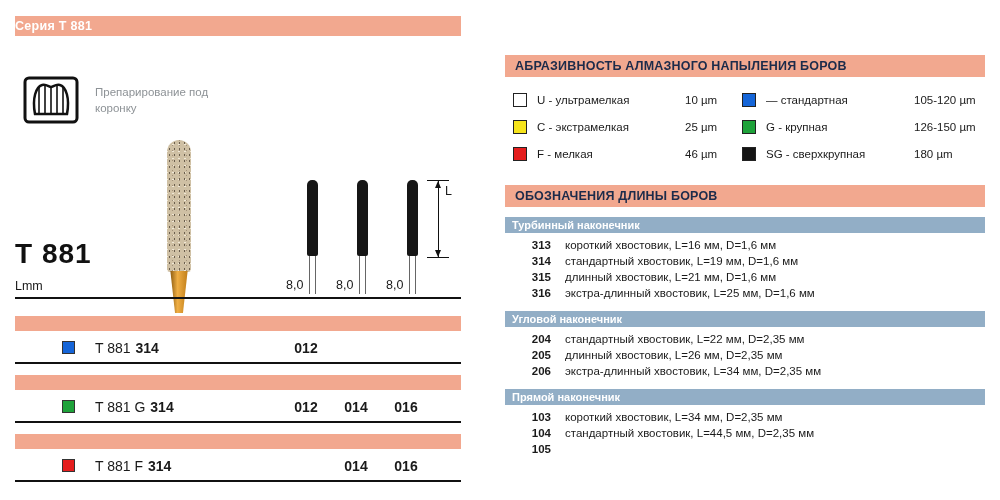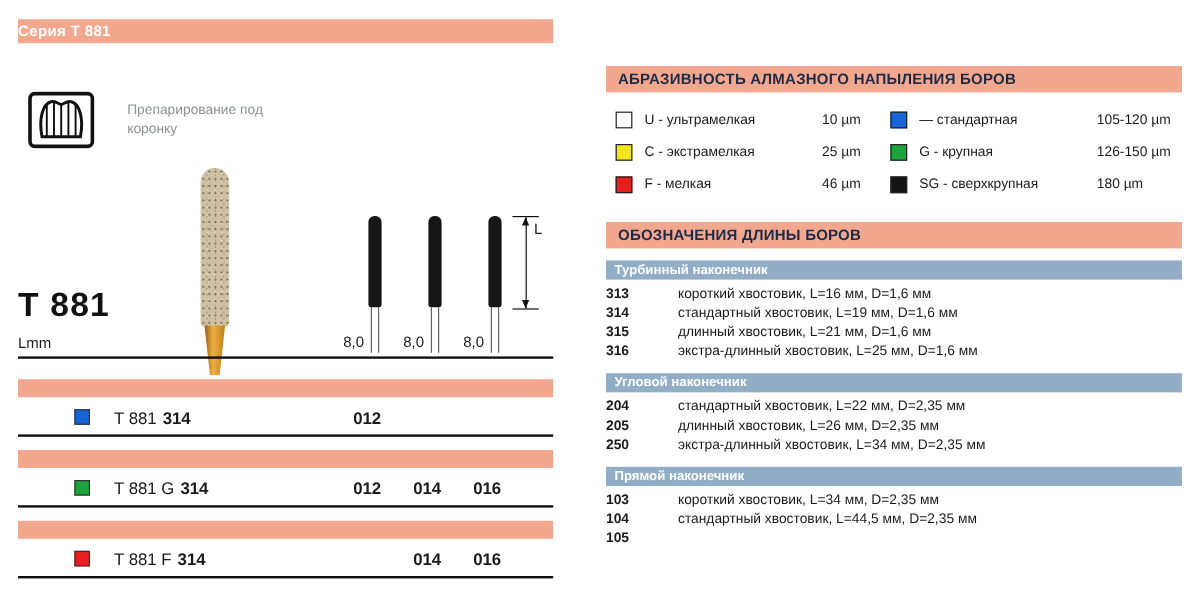--- a/index.html
+++ b/index.html
@@ -13,21 +13,21 @@
     --sechdr:#92aec6;
   }
 
   
   .left{position:absolute;left:15px;top:16px;width:446px;height:478px}
   .series-bar{
     position:absolute;left:0;top:0;width:100%;height:20px;
     background:var(--salmon);color:#fff;font-weight:bold;font-size:12.5px;
     line-height:20px;padding-left:0;box-sizing:border-box;letter-spacing:.3px;
   }
-  .app{position:absolute;left:8px;top:60px;display:flex;gap:27px;align-items:flex-start}
+  .app{position:absolute;left:8px;top:60px;display:flex;gap:16px;align-items:flex-start}
   .tooth-box{width:56px;height:48px;flex:0 0 auto}
   .app-text{font-size:11.5px;color:#8d9296;line-height:1.4;padding-top:8px;max-width:130px}
 
   .big-bur{position:absolute;left:151px;top:124px;width:26px}
   .big-tip{
     width:24px;height:132px;margin:0 auto;
     border-radius:12px 12px 3px 3px;
     background-color:#cfc0a4;
     background-image:
       radial-gradient(circle,#6b5f4e 14%,transparent 16%),
@@ -85,21 +85,21 @@
   .sw{width:14px;height:14px;border:1px solid #222;box-sizing:border-box;display:inline-block}
   .leg-size{white-space:nowrap}
 
   .lengths-header{margin-top:24px}
   .sec-h{
     height:16px;background:var(--sechdr);color:#fff;font-weight:bold;
     font-size:11px;line-height:16px;padding-left:7px;margin-top:10px;
   }
   .sec-rows{padding-top:4px}
   .len-row{display:grid;grid-template-columns:46px 1fr;column-gap:14px;font-size:11.5px;line-height:16px}
-  .len-code{font-weight:bold;text-align:left}
+  .len-code{font-weight:bold;text-align:right}
 </style>
 </head>
 <body>
 
 <div class="left">
 
   <div class="series-bar">
     <span>Серия Т 881</span>
   </div>
 
@@ -265,21 +265,21 @@
   <div class="sec-rows">
     <div class="len-row">
       <span class="len-code">204</span>
       <span class="len-desc">стандартный хвостовик, L=22 мм, D=2,35 мм</span>
     </div>
     <div class="len-row">
       <span class="len-code">205</span>
       <span class="len-desc">длинный хвостовик, L=26 мм, D=2,35 мм</span>
     </div>
     <div class="len-row">
-      <span class="len-code">250</span>
+      <span class="len-code">206</span>
       <span class="len-desc">экстра-длинный хвостовик, L=34 мм, D=2,35 мм</span>
     </div>
   </div>
 
   <div class="sec-h">Прямой наконечник</div>
   <div class="sec-rows">
     <div class="len-row">
       <span class="len-code">103</span>
       <span class="len-desc">короткий хвостовик, L=34 мм, D=2,35 мм</span>
     </div>

